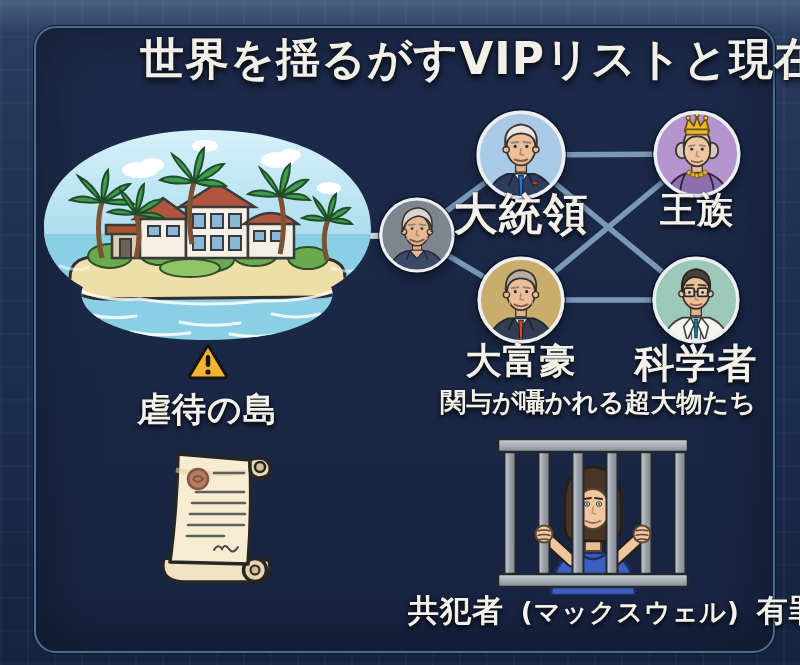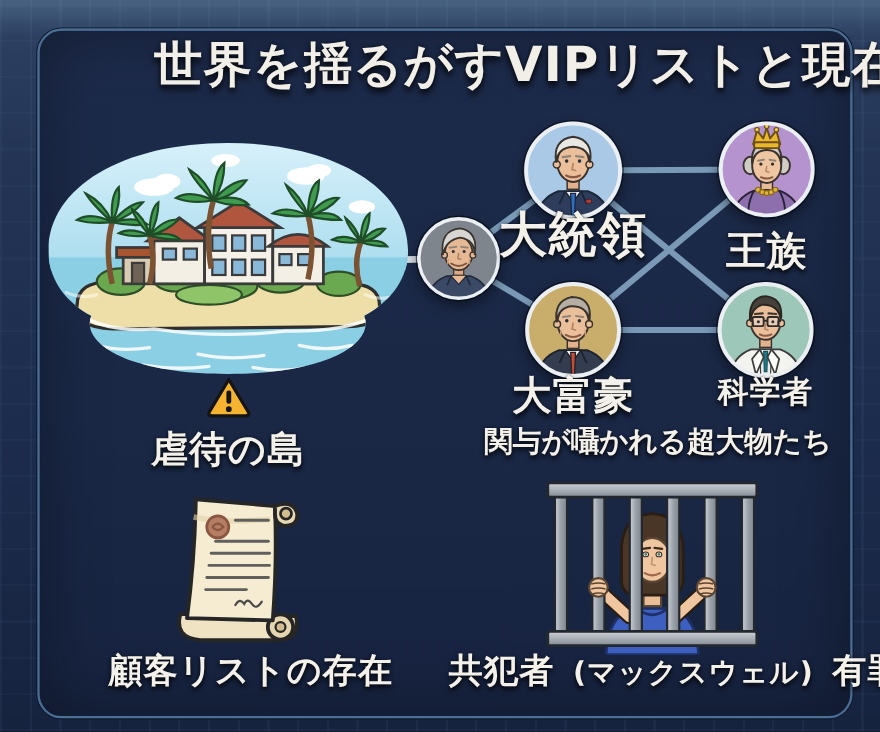--- a/index.html
+++ b/index.html
@@ -33,23 +33,23 @@
     white-space:nowrap;
     margin-left:48px;
   }
   #island-art{left:40px;top:126px;width:335px;height:218px;}
   #island-caption{left:40px;top:342px;width:335px;display:flex;align-items:center;justify-content:center;gap:10px;flex-direction:column;}
   #island-caption .lbl{font-size:34px;}
   #lines-layer{left:0;top:0;width:800px;height:665px;pointer-events:none;}
   .avatar{border-radius:50%;box-shadow:0 0 0 1px rgba(5,10,20,.7),0 5px 12px rgba(0,0,0,.45);}
   .avatar svg{display:block;width:100%;height:100%;}
   #node-label-president{left:431px;top:189px;width:180px;font-size:44px;}
-  #node-label-royalty{left:607px;top:189px;width:180px;font-size:36px;margin-top:19px;}
+  #node-label-royalty{left:607px;top:189px;width:180px;font-size:36px;}
   #node-label-billionaire{left:431px;top:340px;width:180px;font-size:36px;}
-  #node-label-scientist{left:606px;top:340px;width:180px;font-size:28px;}
+  #node-label-scientist{left:606px;top:340px;width:180px;font-size:40px;}
   #network-caption{left:396px;top:388px;width:404px;font-size:26px;letter-spacing:0;}
   #scroll-art{left:148px;top:440px;width:142px;height:152px;}
   #jail-art{left:496px;top:433px;width:194px;height:162px;}
   #clientlist-caption{left:78px;top:593px;width:300px;font-size:31px;}
   #prison-caption{left:408px;top:593px;width:378px;font-size:31px;}
   #prison-caption .small{font-size:26px;font-weight:800;margin:16px 5px;}
 </style>
 </head>
 <body>
 
@@ -362,21 +362,20 @@
       <line x1="48" y1="52" x2="96" y2="52"></line>
       <line x1="44" y1="63" x2="97" y2="63"></line>
       <line x1="42" y1="74" x2="97" y2="74"></line>
       <line x1="40" y1="85" x2="96" y2="85"></line>
       <line x1="39" y1="96" x2="76" y2="96"></line>
     </g>
 
     <path d="M66 110 Q70 103 74 109 Q77 103 81 109 T90 107" fill="none" stroke="#4a4a4a" stroke-width="2" stroke-linecap="round"></path>
   </svg>
 
-  <div id="clientlist-caption" class="abs lbl">顧客リストの存在</div>
 
   <svg id="jail-art" class="abs" viewBox="0 0 194 162">
     <defs>
       <linearGradient id="barG" x1="0" y1="0" x2="1" y2="0">
         <stop offset="0" stop-color="#cdd2d7"></stop>
           <stop offset=".5" stop-color="#9aa1a9"></stop>
           <stop offset="1" stop-color="#7e858d"></stop>
       </linearGradient>
       <linearGradient id="railG" x1="0" y1="0" x2="0" y2="1">
         <stop offset="0" stop-color="#cdd2d7"></stop>

